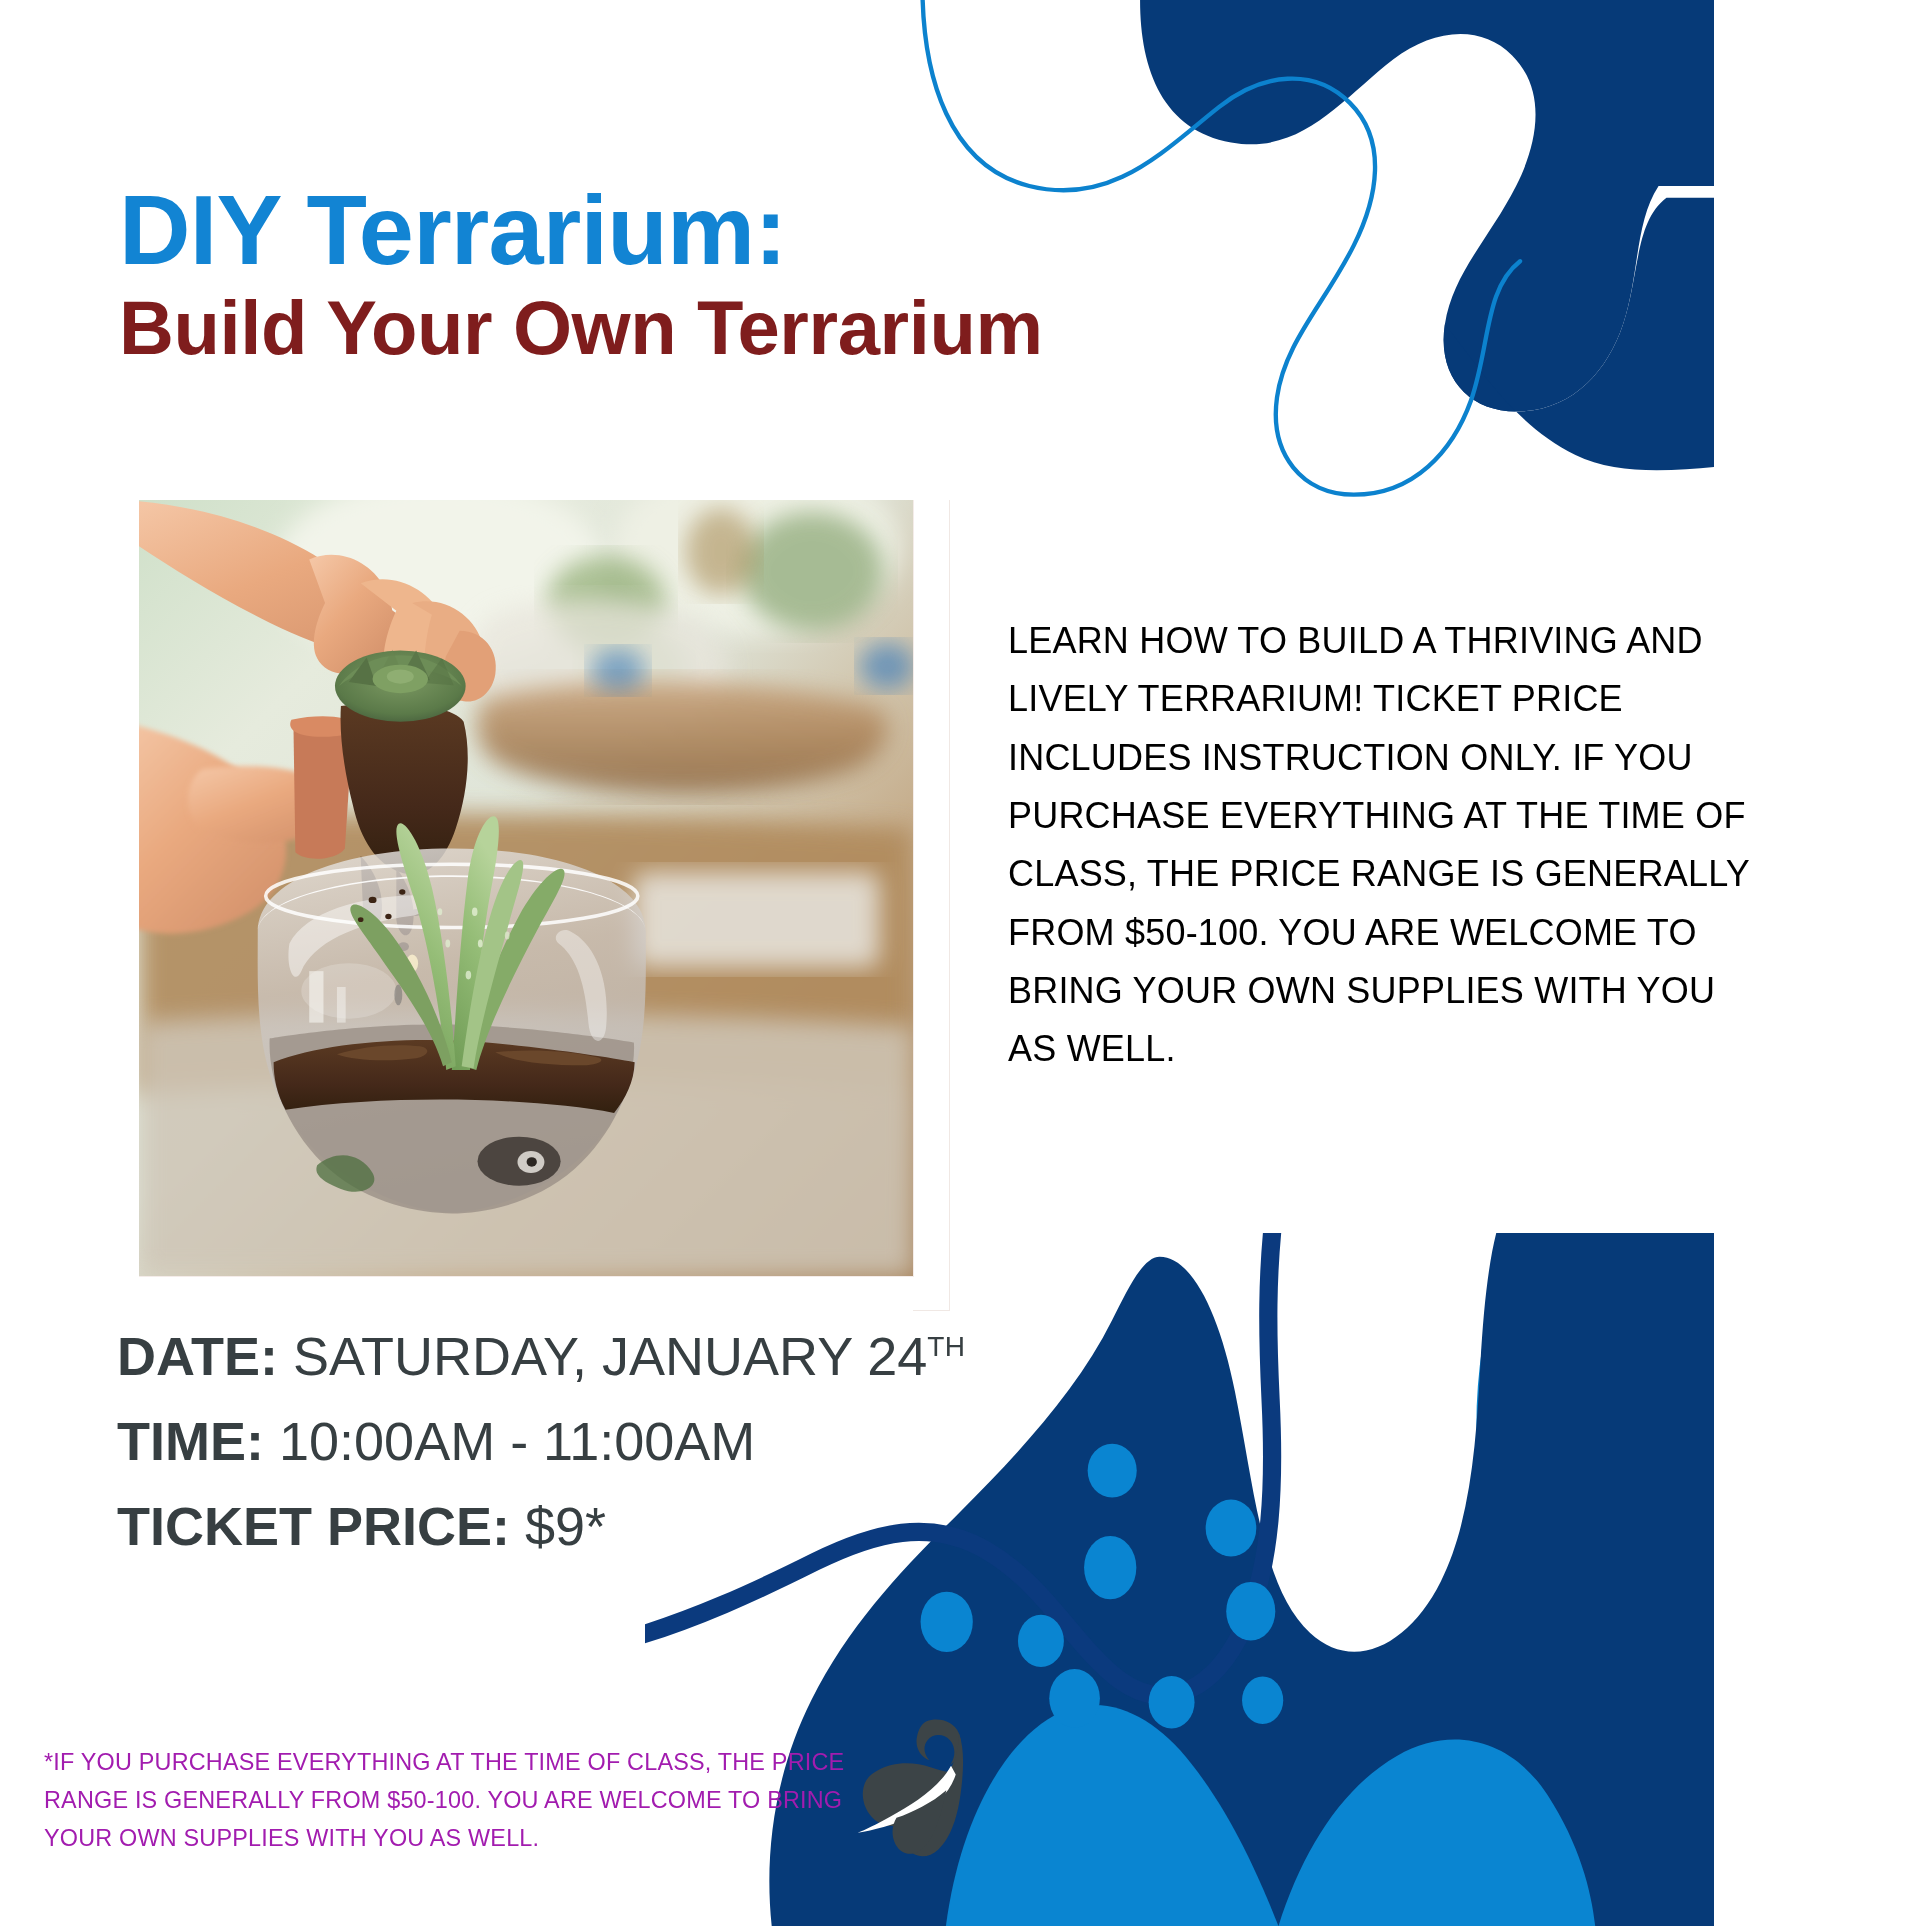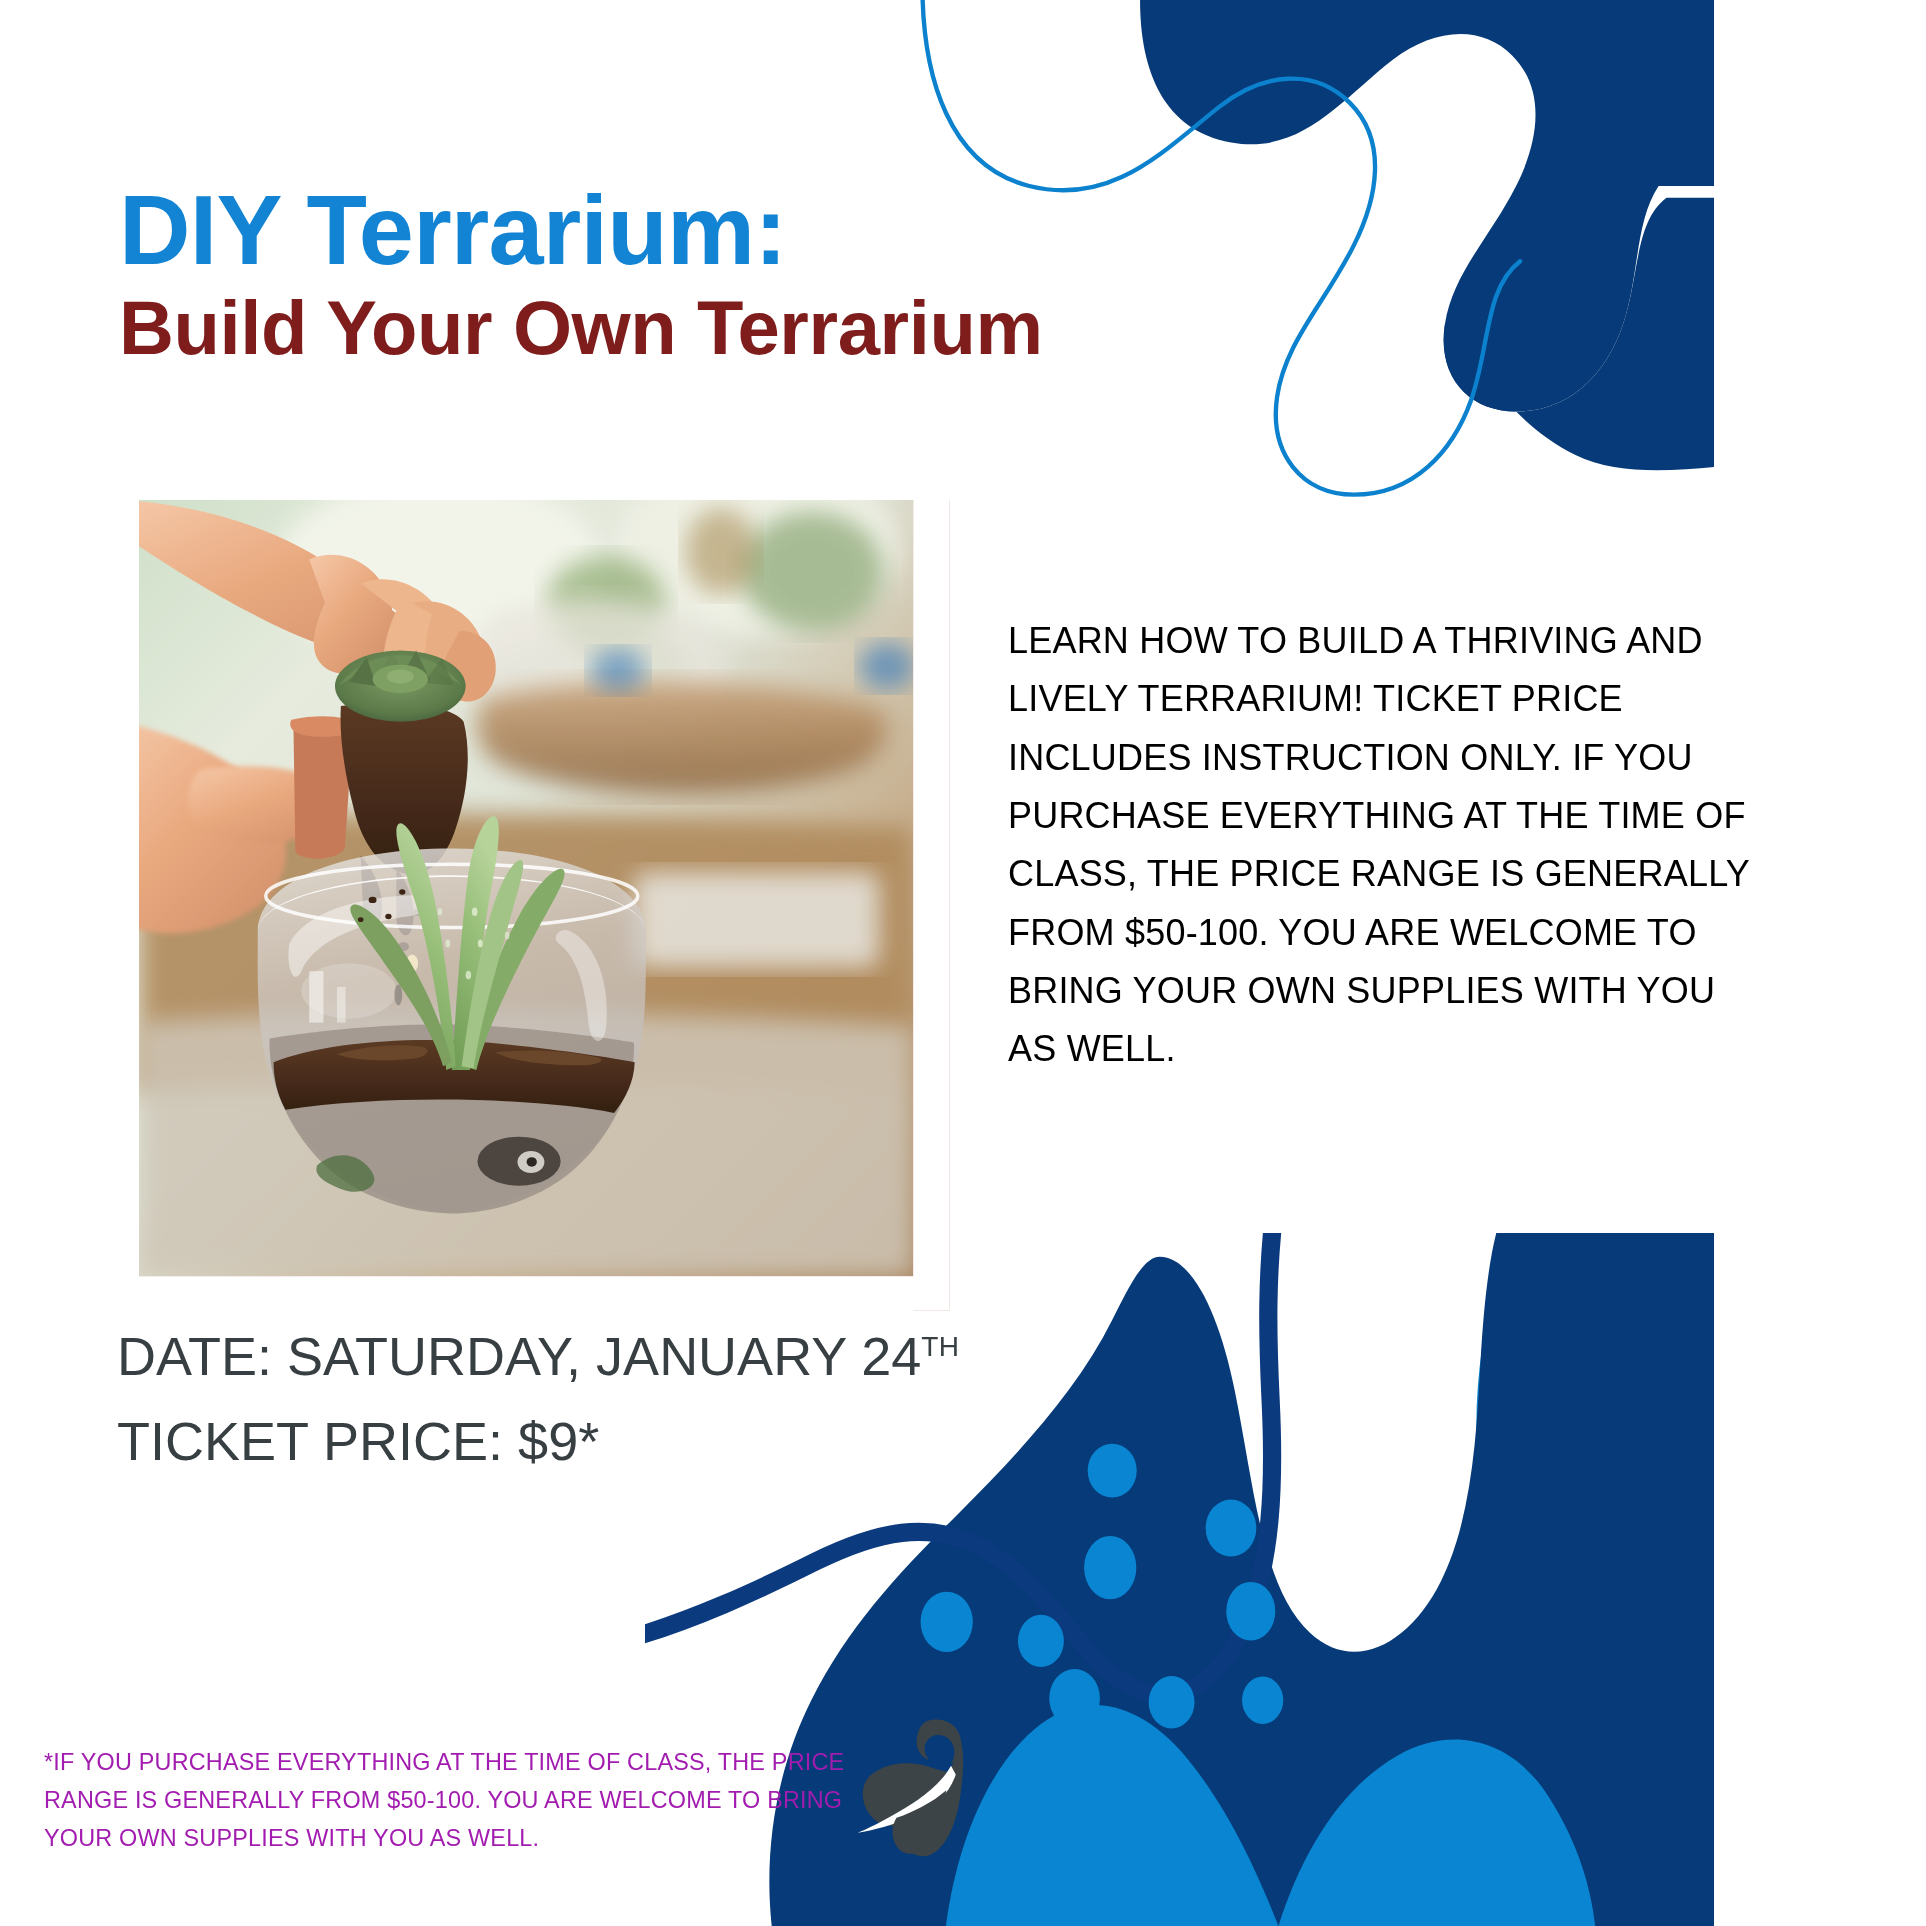--- a/index.html
+++ b/index.html
@@ -84,21 +84,21 @@
     color:#373F42;
   }
   .detail-row{
     font-size:54px;
     line-height:1.0;
     letter-spacing:0px;
     margin:0 0 31px 0;
     white-space:nowrap;
   }
   .detail-row:last-child{ margin-bottom:0; }
-  .detail-label{ font-weight:400; }
+  .detail-label{ font-weight:700; }
   .detail-value{ font-weight:400; }
   .sup{ font-size:0.52em; vertical-align:super; letter-spacing:0.4px; }
 
   
   .footnote{
     position:absolute;
     left:44px; top:1744px;
     width:816px;
     color:#a21caf;
     font-size:23.4px;
@@ -401,20 +401,24 @@
 
   <div class="body-copy">Learn how to build a thriving and lively terrarium! Ticket price includes instruction only. If you purchase everything at the time of class, the price range is generally from $50-100. You are welcome to bring your own supplies with you as well.</div>
 
   <div class="details">
 
     <div class="detail-row">
       <span class="detail-label">DATE:</span>
       <span class="detail-value">SATURDAY, JANUARY 24</span><span class="sup">TH</span>
     </div>
 
+    <div class="detail-row">
+      <span class="detail-label">TIME:</span>
+      <span class="detail-value">10:00AM - 11:00AM</span>
+    </div>
 
     <div class="detail-row">
       <span class="detail-label">TICKET PRICE:</span>
       <span class="detail-value">$9*</span>
     </div>
 
   </div>
 
   <div class="footnote">*If you purchase everything at the time of class, the price range is generally from $50-100. You are welcome to bring your own supplies with you as well.</div>
 

